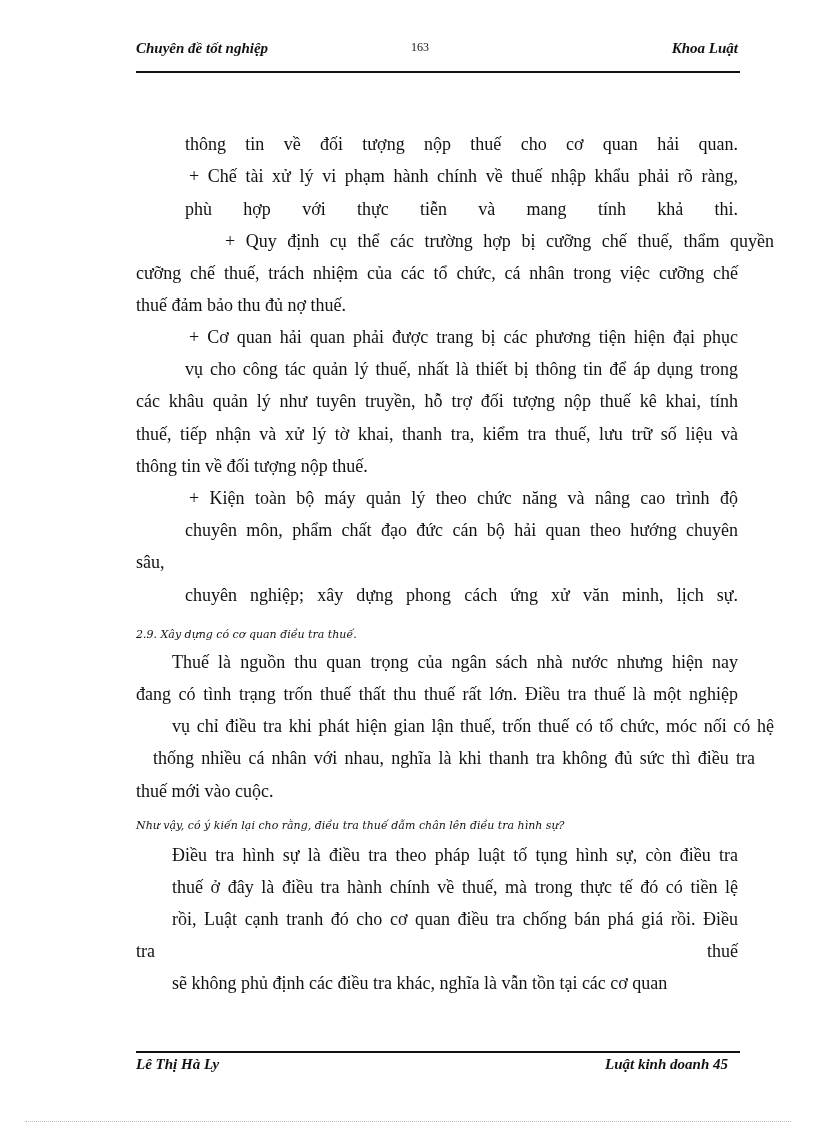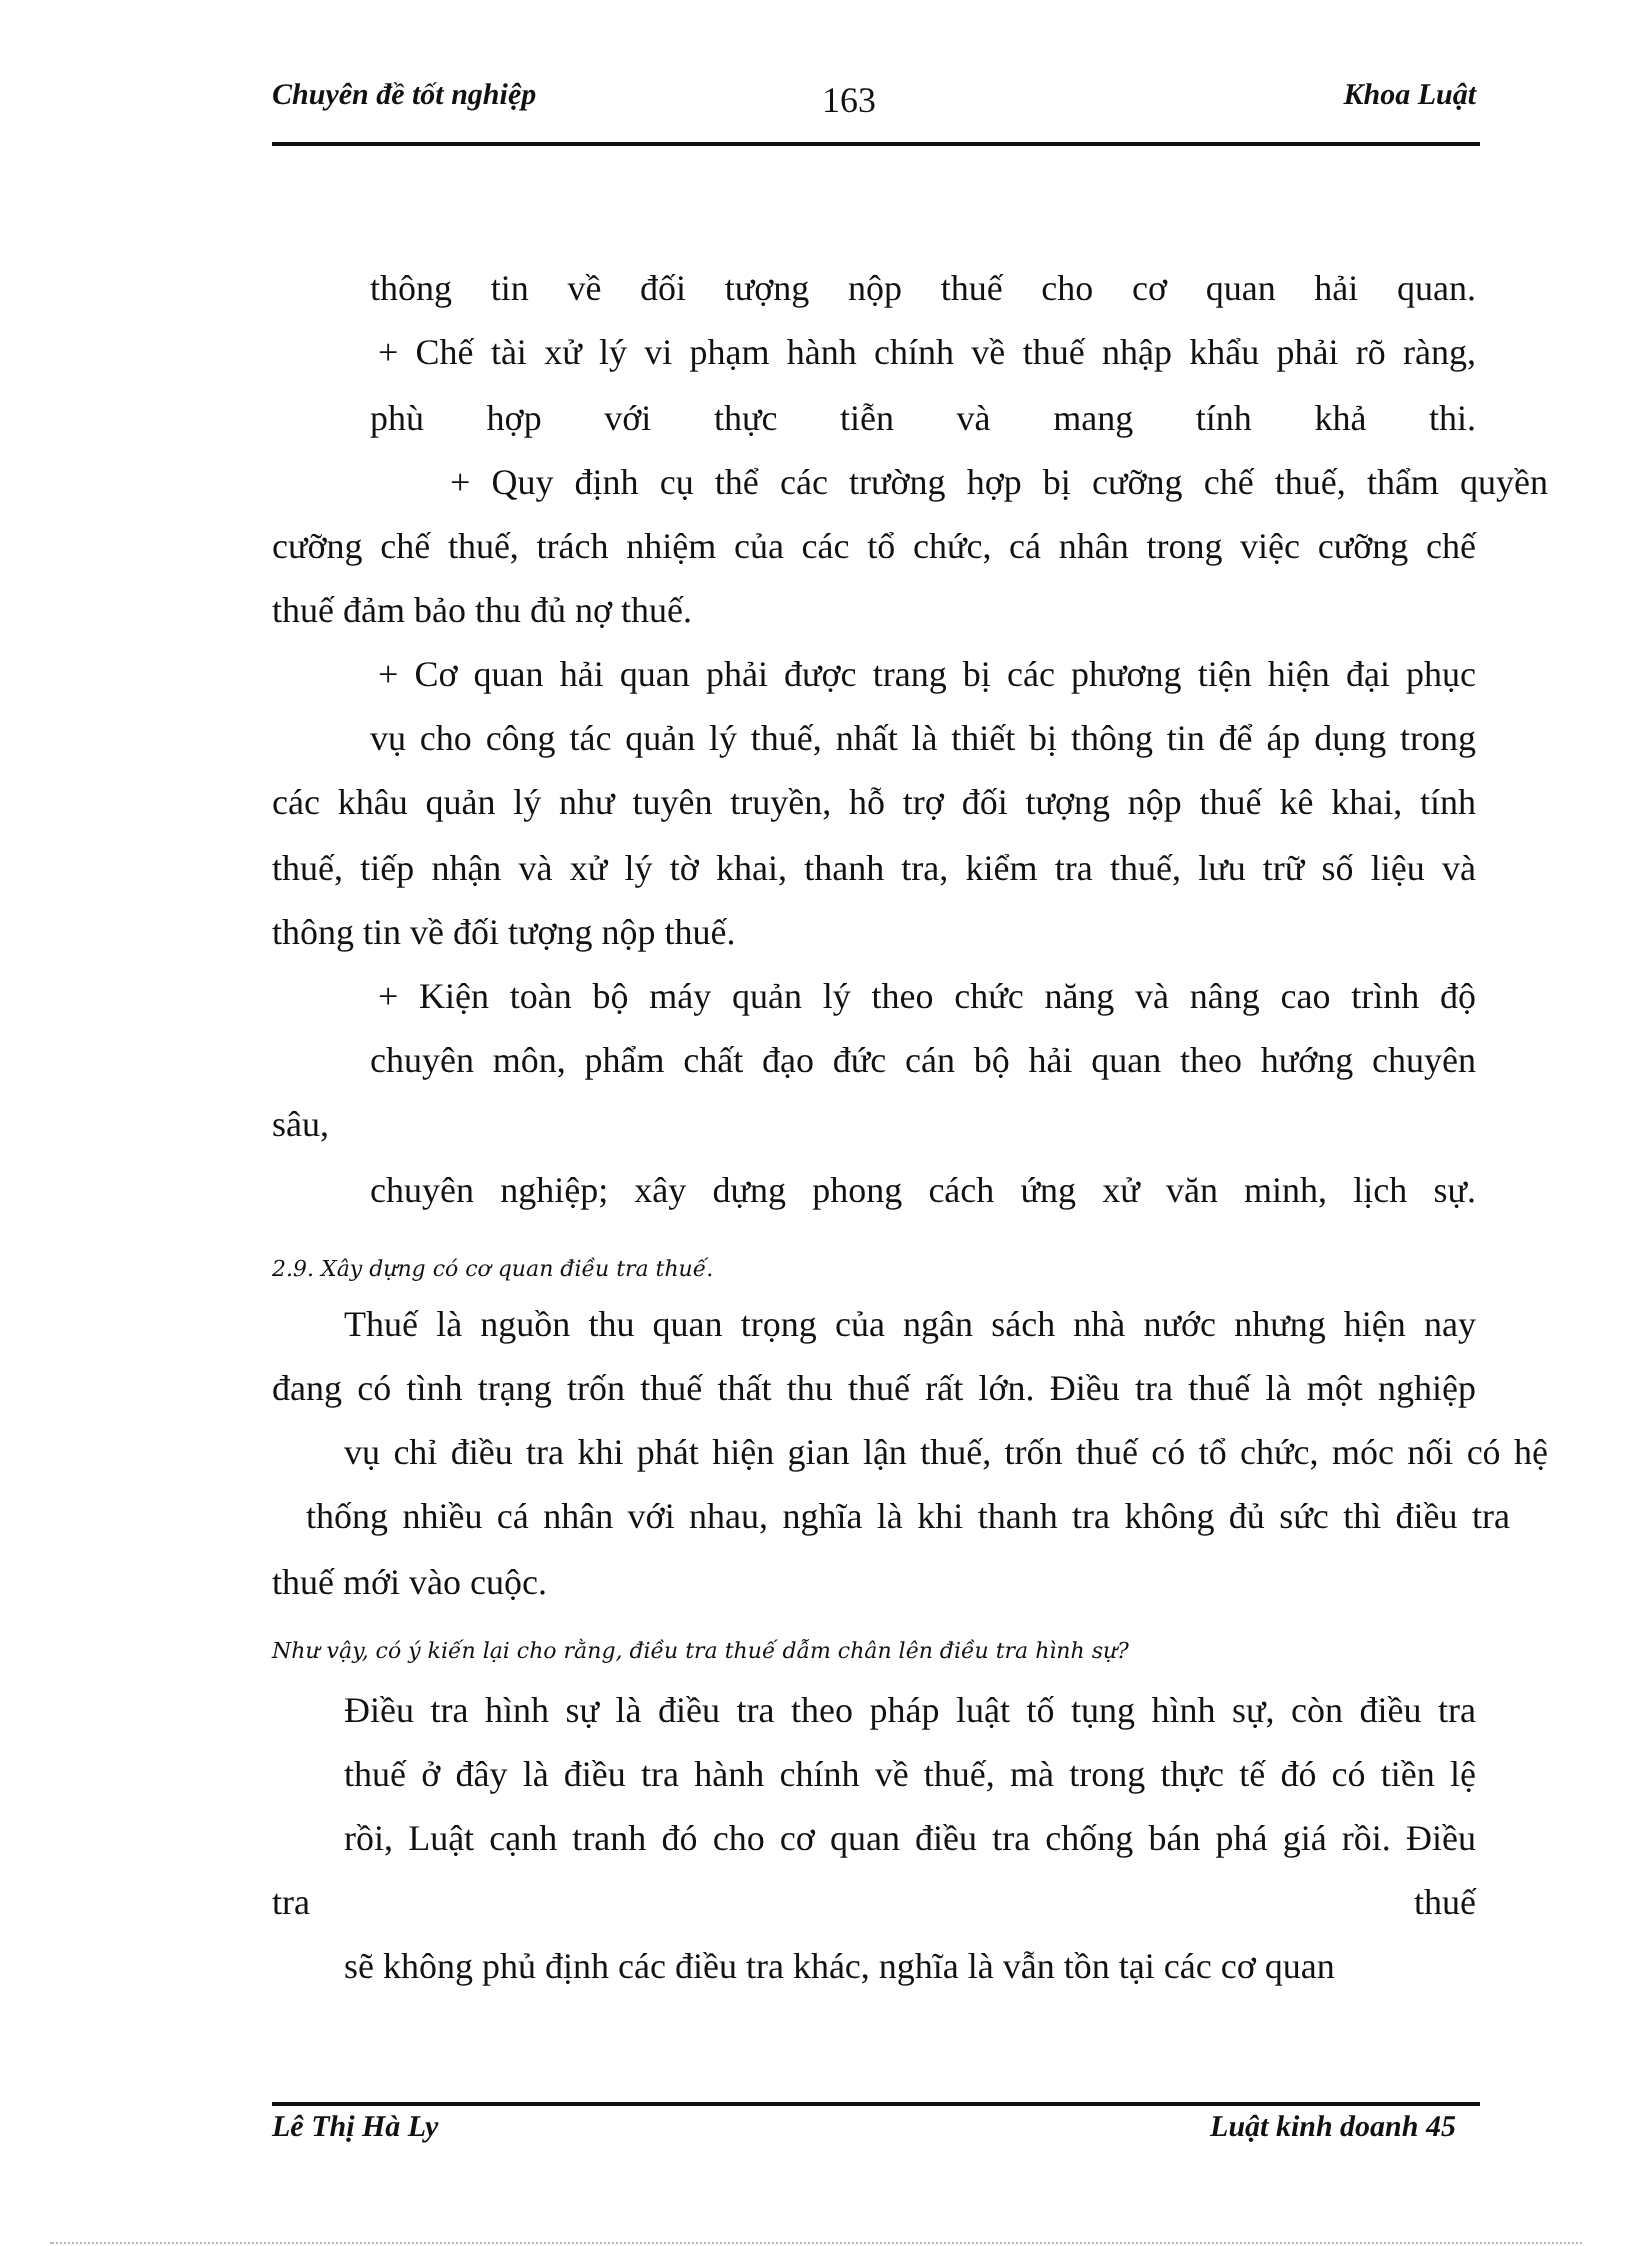--- a/index.html
+++ b/index.html
@@ -1,19 +1,19 @@
 <!DOCTYPE html>
 <html><head>
 <meta charset="utf-8">
 <style>
   html, body { margin: 0; padding: 0; background: #ffffff; }
   body { width: 816px; height: 1123px; position: relative; overflow: hidden; font-family: "Liberation Serif", serif; color: #111; }
   .hdr { position: absolute; left: 136px; top: 38px; width: 602px; height: 22px; font-style: italic; font-weight: bold; font-size: 15px; }
   .hdr .l { position: absolute; left: 0; top: 2px; }
-  .hdr .c { position: absolute; left: 275px; top: 2px; font-weight: normal; font-style: normal; font-size: 18px; }
+  .hdr .c { position: absolute; left: 275px; top: 2px; font-weight: normal; font-style: normal; font-size: 12px; }
   .hdr .r { position: absolute; right: 0; top: 2px; }
   .rule-top { position: absolute; left: 136px; top: 71px; width: 604px; height: 2px; background: #111; }
   .rule-bot { position: absolute; left: 136px; top: 1051px; width: 604px; height: 2px; background: #111; }
   .ftr { position: absolute; left: 136px; top: 1056px; width: 592px; height: 22px; font-style: italic; font-weight: bold; font-size: 15px; }
   .ftr .l { position: absolute; left: 0; top: 0; }
   .ftr .r { position: absolute; right: 0; top: 0; }
   .dots { position: absolute; left: 25px; top: 1121px; width: 766px; height: 1px; border-top: 1px dotted #bbb; }
   .ln { position: absolute; font-size: 18px; line-height: 22px; white-space: nowrap; }
   .j { text-align: justify; text-align-last: justify; white-space: normal; }
   .it { font-style: italic; font-family: "DejaVu Serif", serif; font-size: 11px; }

